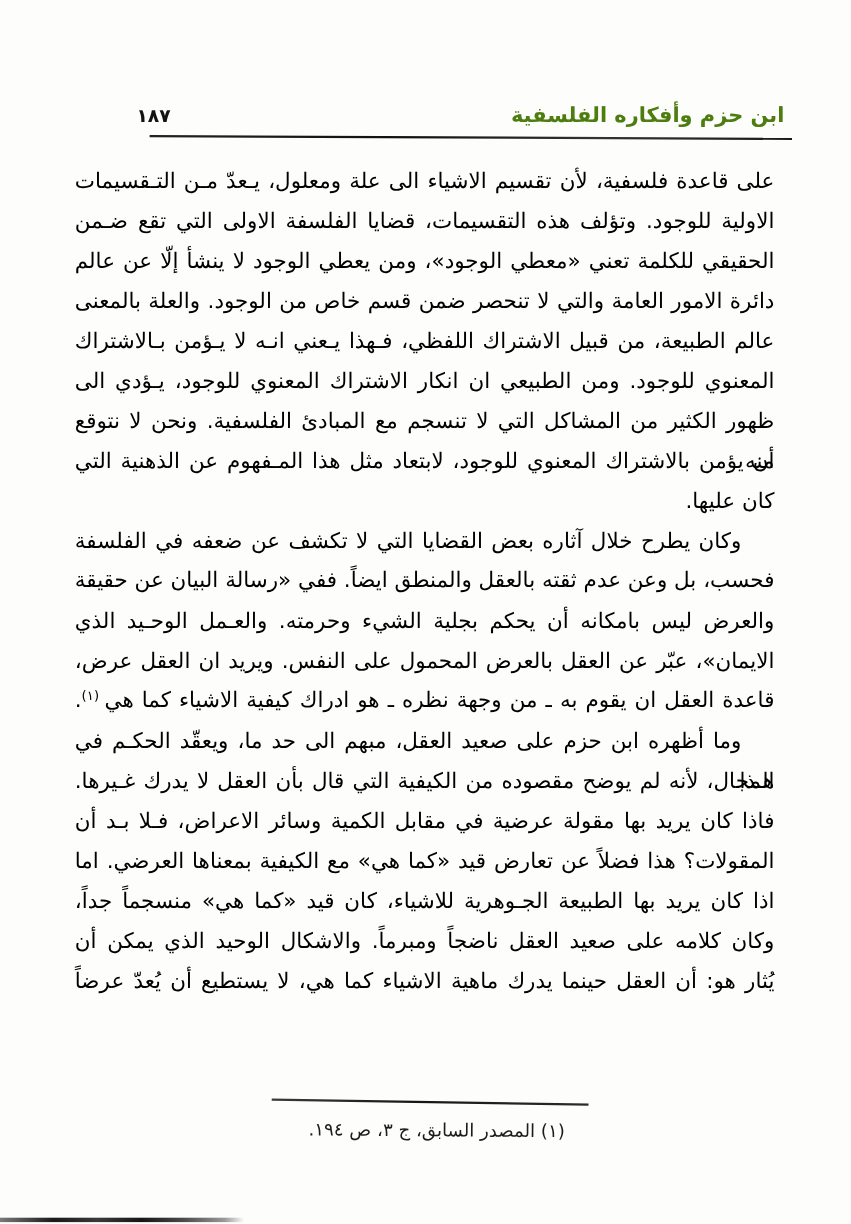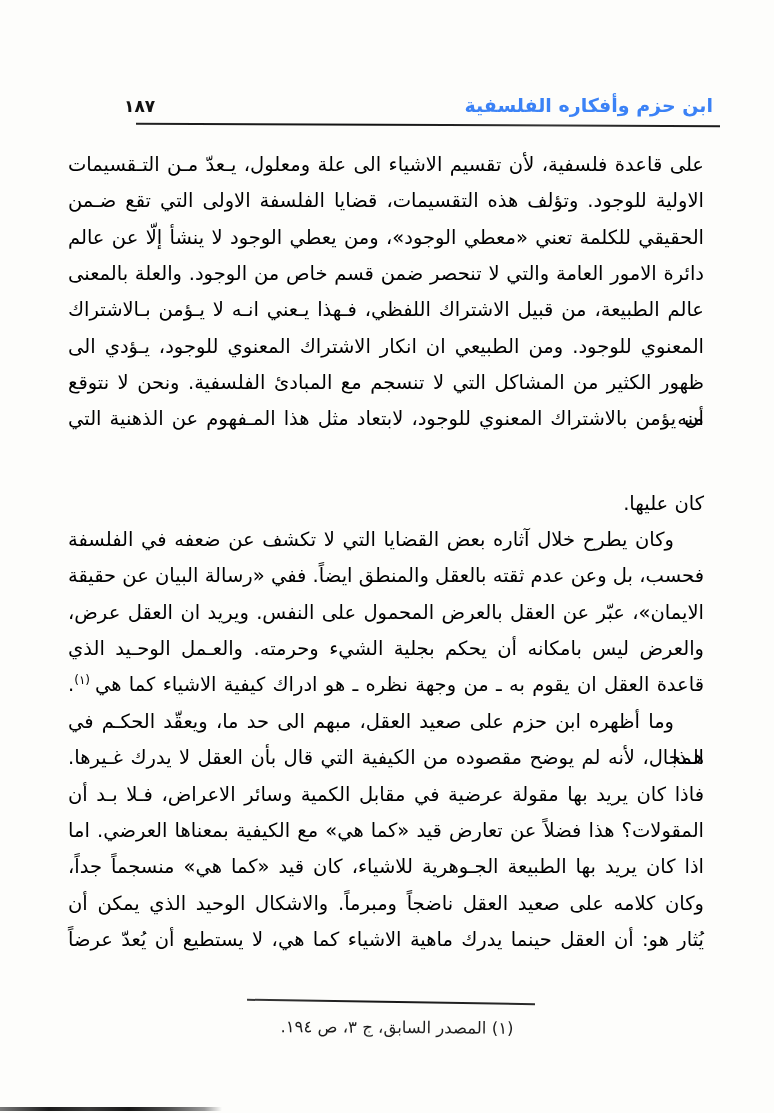--- a/index.html
+++ b/index.html
@@ -11,21 +11,21 @@
     direction:rtl;
     font-family:"DejaVu Sans", sans-serif;
     color:#161616;
     overflow:hidden;
   }
   
   .header-title {
     position:absolute; top:94px; right:61px;
     font-size:19px; font-weight:bold;
     letter-spacing:0.2px;
-    color:#3b82f6;
+    color:#4d7c0f;
   }
   .page-num {
     position:absolute; top:96px; left:124px;
     font-size:17px; font-weight:bold;
     letter-spacing:3px;
     color:#121212;
   }
   .header-rule {
     position:absolute; top:124px; left:136px; width:584px; height:2px;
     background:linear-gradient(to right,#222 0%, #111 40%, #333 70%, #1a1a1a 100%);
@@ -38,21 +38,21 @@
     line-height:36.35px;
     color:#000000;
   }
   .line {
     text-align:justify;
     text-align-last:justify;
     height:36.35px;
     overflow:visible;
   }
   .line.indent { text-indent:30px; }
-  .line.para-end { text-align:right; text-align-last:right;margin-top:48px; }
+  .line.para-end { text-align:right; text-align-last:right; }
   sup.fn-ref {
     font-size:12px;
     vertical-align:7px;
     margin-right:5px;
     line-height:0;
   }
   
   .footnote-rule {
     position:absolute; top:1001px; left:247px; width:288px; height:2px;
     background:linear-gradient(to right,#3a3a3a 0%, #161616 45%, #2b2b2b 100%);
@@ -86,22 +86,22 @@
     <div class="line">الاولية للوجود. وتؤلف هذه التقسيمات، قضايا الفلسفة الاولى التي تقع ضـمن</div>
     <div class="line">الحقيقي للكلمة تعني «معطي الوجود»، ومن يعطي الوجود لا ينشأ إلّا عن عالم</div>
     <div class="line">دائرة الامور العامة والتي لا تنحصر ضمن قسم خاص من الوجود. والعلة بالمعنى</div>
     <div class="line">عالم الطبيعة، من قبيل الاشتراك اللفظي، فـهذا يـعني انـه لا يـؤمن بـالاشتراك</div>
     <div class="line">المعنوي للوجود. ومن الطبيعي ان انكار الاشتراك المعنوي للوجود، يـؤدي الى</div>
     <div class="line">ظهور الكثير من المشاكل التي لا تنسجم مع المبادئ الفلسفية. ونحن لا نتوقع منه</div>
     <div class="line">أن يؤمن بالاشتراك المعنوي للوجود، لابتعاد مثل هذا المـفهوم عن الذهنية التي</div>
     <div class="line para-end">كان عليها.</div>
     <div class="line indent">وكان يطرح خلال آثاره بعض القضايا التي لا تكشف عن ضعفه في الفلسفة</div>
     <div class="line">فحسب، بل وعن عدم ثقته بالعقل والمنطق ايضاً. ففي «رسالة البيان عن حقيقة</div>
+    <div class="line">والعرض ليس بامكانه أن يحكم بجلية الشيء وحرمته. والعـمل الوحـيد الذي</div>
     <div class="line">الايمان»، عبّر عن العقل بالعرض المحمول على النفس. ويريد ان العقل عرض،</div>
-    <div class="line">والعرض ليس بامكانه أن يحكم بجلية الشيء وحرمته. والعـمل الوحـيد الذي</div>
     <div class="line"><span>قاعدة العقل ان يقوم به ـ من وجهة نظره ـ هو ادراك كيفية الاشياء كما هي</span><sup class="fn-ref">(١)</sup><span>.</span></div>
     <div class="line indent">وما أظهره ابن حزم على صعيد العقل، مبهم الى حد ما، ويعقّد الحكـم في هـذا</div>
     <div class="line">المجال، لأنه لم يوضح مقصوده من الكيفية التي قال بأن العقل لا يدرك غـيرها.</div>
     <div class="line">فاذا كان يريد بها مقولة عرضية في مقابل الكمية وسائر الاعراض، فـلا بـد أن</div>
     <div class="line">المقولات؟ هذا فضلاً عن تعارض قيد «كما هي» مع الكيفية بمعناها العرضي. اما</div>
     <div class="line">اذا كان يريد بها الطبيعة الجـوهرية للاشياء، كان قيد «كما هي» منسجماً جداً،</div>
     <div class="line">وكان كلامه على صعيد العقل ناضجاً ومبرماً. والاشكال الوحيد الذي يمكن أن</div>
     <div class="line">يُثار هو: أن العقل حينما يدرك ماهية الاشياء كما هي، لا يستطيع أن يُعدّ عرضاً</div>
   </div>
 

